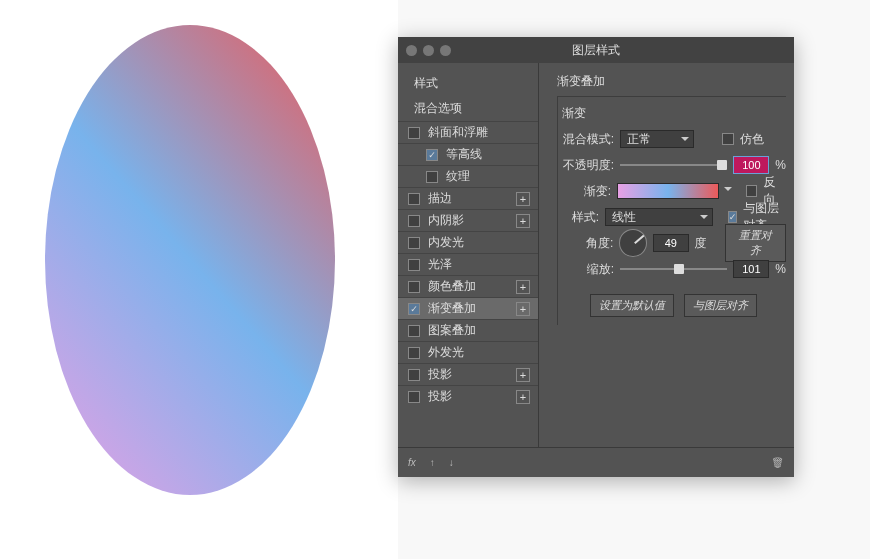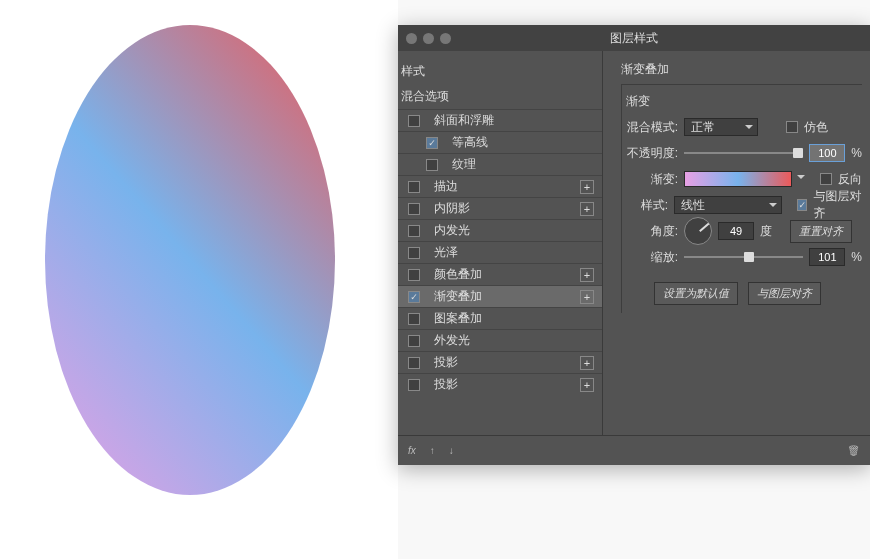--- a/index.html
+++ b/index.html
@@ -1,45 +1,45 @@
 <!DOCTYPE html>
 <html><head>
 <meta charset="utf-8">
 <style>
 * { box-sizing: border-box; margin: 0; padding: 0; font-family: "Helvetica Neue", Arial, sans-serif; }
 body { background: #f8f8f8; width: 870px; height: 559px; overflow: hidden; position: relative; }
 .canvas { position: absolute; left: 0; top: 0; width: 398px; height: 559px; background: #fff; }
 .ellipse { position: absolute; left: 45px; top: 25px; width: 290px; height: 470px; border-radius: 50%; background: linear-gradient(49deg, #e8a0e4 0%, #78b3ec 50%, #ec5a5a 100%); }
-.dialog { position: absolute; left: 398px; top: 25px; width: 472px; height: 440px; background: #535353; color: #ddd; font-size: 12px; box-shadow: 0 4px 20px rgba(0,0,0,0.3); }
+.dialog { position: absolute; left: 398px; top: 37px; width: 396px; height: 440px; background: #535353; color: #ddd; font-size: 12px; box-shadow: 0 4px 20px rgba(0,0,0,0.3); }
 .titlebar { height: 26px; background: #424242; display: flex; align-items: center; justify-content: center; position: relative; }
 .traffic { position: absolute; left: 8px; display: flex; gap: 6px; }
 .tdot { width: 11px; height: 11px; border-radius: 50%; background: #777; }
 .body { display: flex; height: calc(100% - 26px - 30px); }
 .sidebar { width: 205px; border-right: 1px solid #3a3a3a; padding-top: 8px; }
-.side-h { padding: 4px 3px; }
-.side-row { height: 22px; display: flex; align-items: center; padding: 0 10px; gap: 14px; border-top: 1px solid #444; position: relative; }
+.side-h { padding: 4px 16px; }
+.side-row { height: 22px; display: flex; align-items: center; padding: 0 10px; gap: 8px; border-top: 1px solid #444; position: relative; }
 .side-row.indent { padding-left: 28px; }
 .side-row.sel { background: #6a6a6a; }
 .cb { width: 12px; height: 12px; border: 1px solid #888; background: #404040; display: inline-flex; align-items: center; justify-content: center; font-size: 9px; color: #ddd; }
 .cb.on { background: #5a7a9a; }
 .plus { position: absolute; right: 8px; width: 14px; height: 14px; border: 1px solid #888; display: flex; align-items: center; justify-content: center; font-size: 11px; }
 .panel { flex: 1; padding: 10px 8px 10px 18px; }
 .ptitle { margin-bottom: 6px; }
 .section { border-top: 1px solid #3d3d3d; border-left: 1px solid #3d3d3d; padding: 8px 0 8px 4px; }
 .prow { display: flex; align-items: center; gap: 6px; height: 26px; }
 .lab { width: 52px; text-align: right; }
 .sel-box { background: #404040; border: 1px solid #2a2a2a; height: 18px; padding: 0 16px 0 6px; position: relative; display: inline-flex; align-items: center; min-width: 74px; }
 .sel-box::after { content: ""; position: absolute; right: 4px; top: 6px; border: 4px solid transparent; border-top-color: #ccc; }
 .smallcb { width: 12px; height: 12px; border: 1px solid #888; display: inline-flex; align-items: center; justify-content: center; font-size: 9px; background: #404040; }
 .smallcb.on { background: #5a7a9a; }
 .slider { position: relative; flex: 1; height: 14px; }
 .track { position: absolute; top: 6px; left: 0; right: 0; height: 2px; background: #888; }
 .thumb { position: absolute; top: 2px; width: 10px; height: 10px; background: #ddd; border-radius: 1px; }
 .numbox { width: 36px; height: 18px; background: #404040; border: 1px solid #2a2a2a; color: #fff; text-align: center; font-size: 11px; display: inline-flex; align-items: center; justify-content: center; }
-.numbox.hl { background: #737373; border-color: #6aa0d8; }
+.numbox.hl { background: #be185d; border-color: #6aa0d8; }
 .gradbar { width: 108px; height: 16px; background: linear-gradient(90deg, #e8a0e4 0%, #78b3ec 50%, #ec5a5a 100%); border: 1px solid #2a2a2a; position: relative; }
 .gradbar::after { content: ""; position: absolute; right: -14px; top: 3px; border: 4px solid transparent; border-top-color: #ccc; }
 .dial { width: 28px; height: 28px; border: 1px solid #888; border-radius: 50%; position: relative; background: #404040; }
 .dial::after { content: ""; position: absolute; width: 2px; height: 12px; background: #ddd; left: 13px; top: 1px; transform-origin: 50% 13px; transform: rotate(49deg); }
 .btn { background: #5a5a5a; border: 1px solid #333; padding: 3px 8px; font-size: 11px; color: #ddd; font-style: italic; }
 .btnrow { display: flex; gap: 10px; margin-top: 12px; margin-left: 28px; }
 .footer { height: 30px; border-top: 1px solid #3a3a3a; display: flex; align-items: center; padding: 0 10px; gap: 14px; color: #bbb; font-size: 10px; }
 .footer .sp { flex: 1; }
 .fxicon { font-style: italic; }
 </style>

